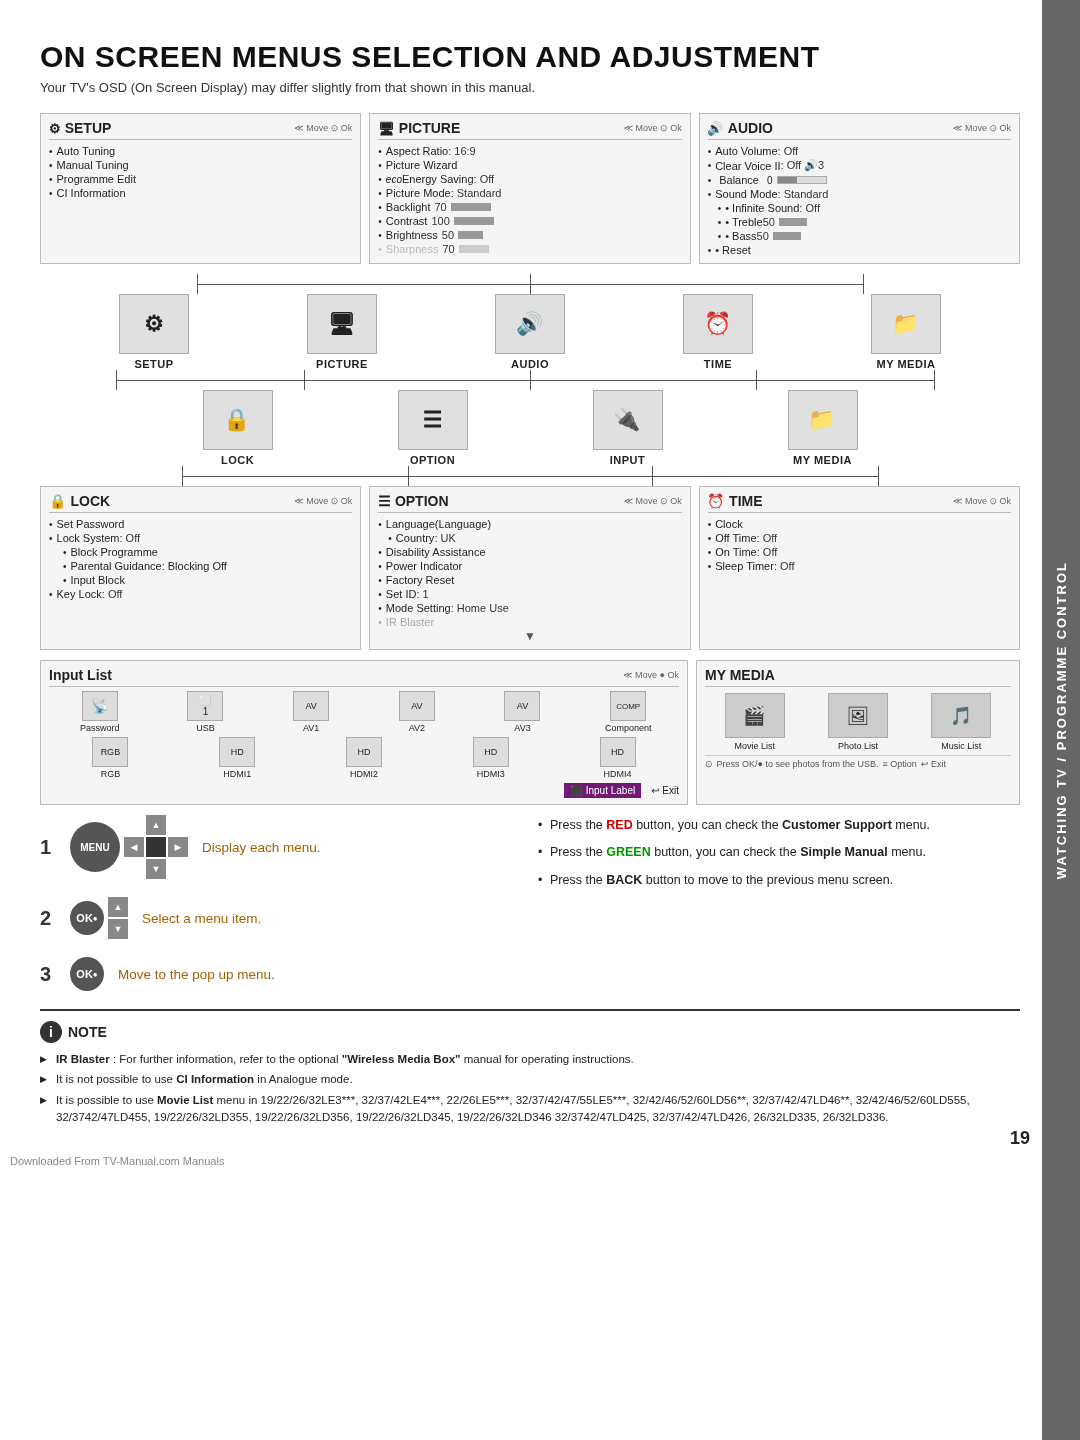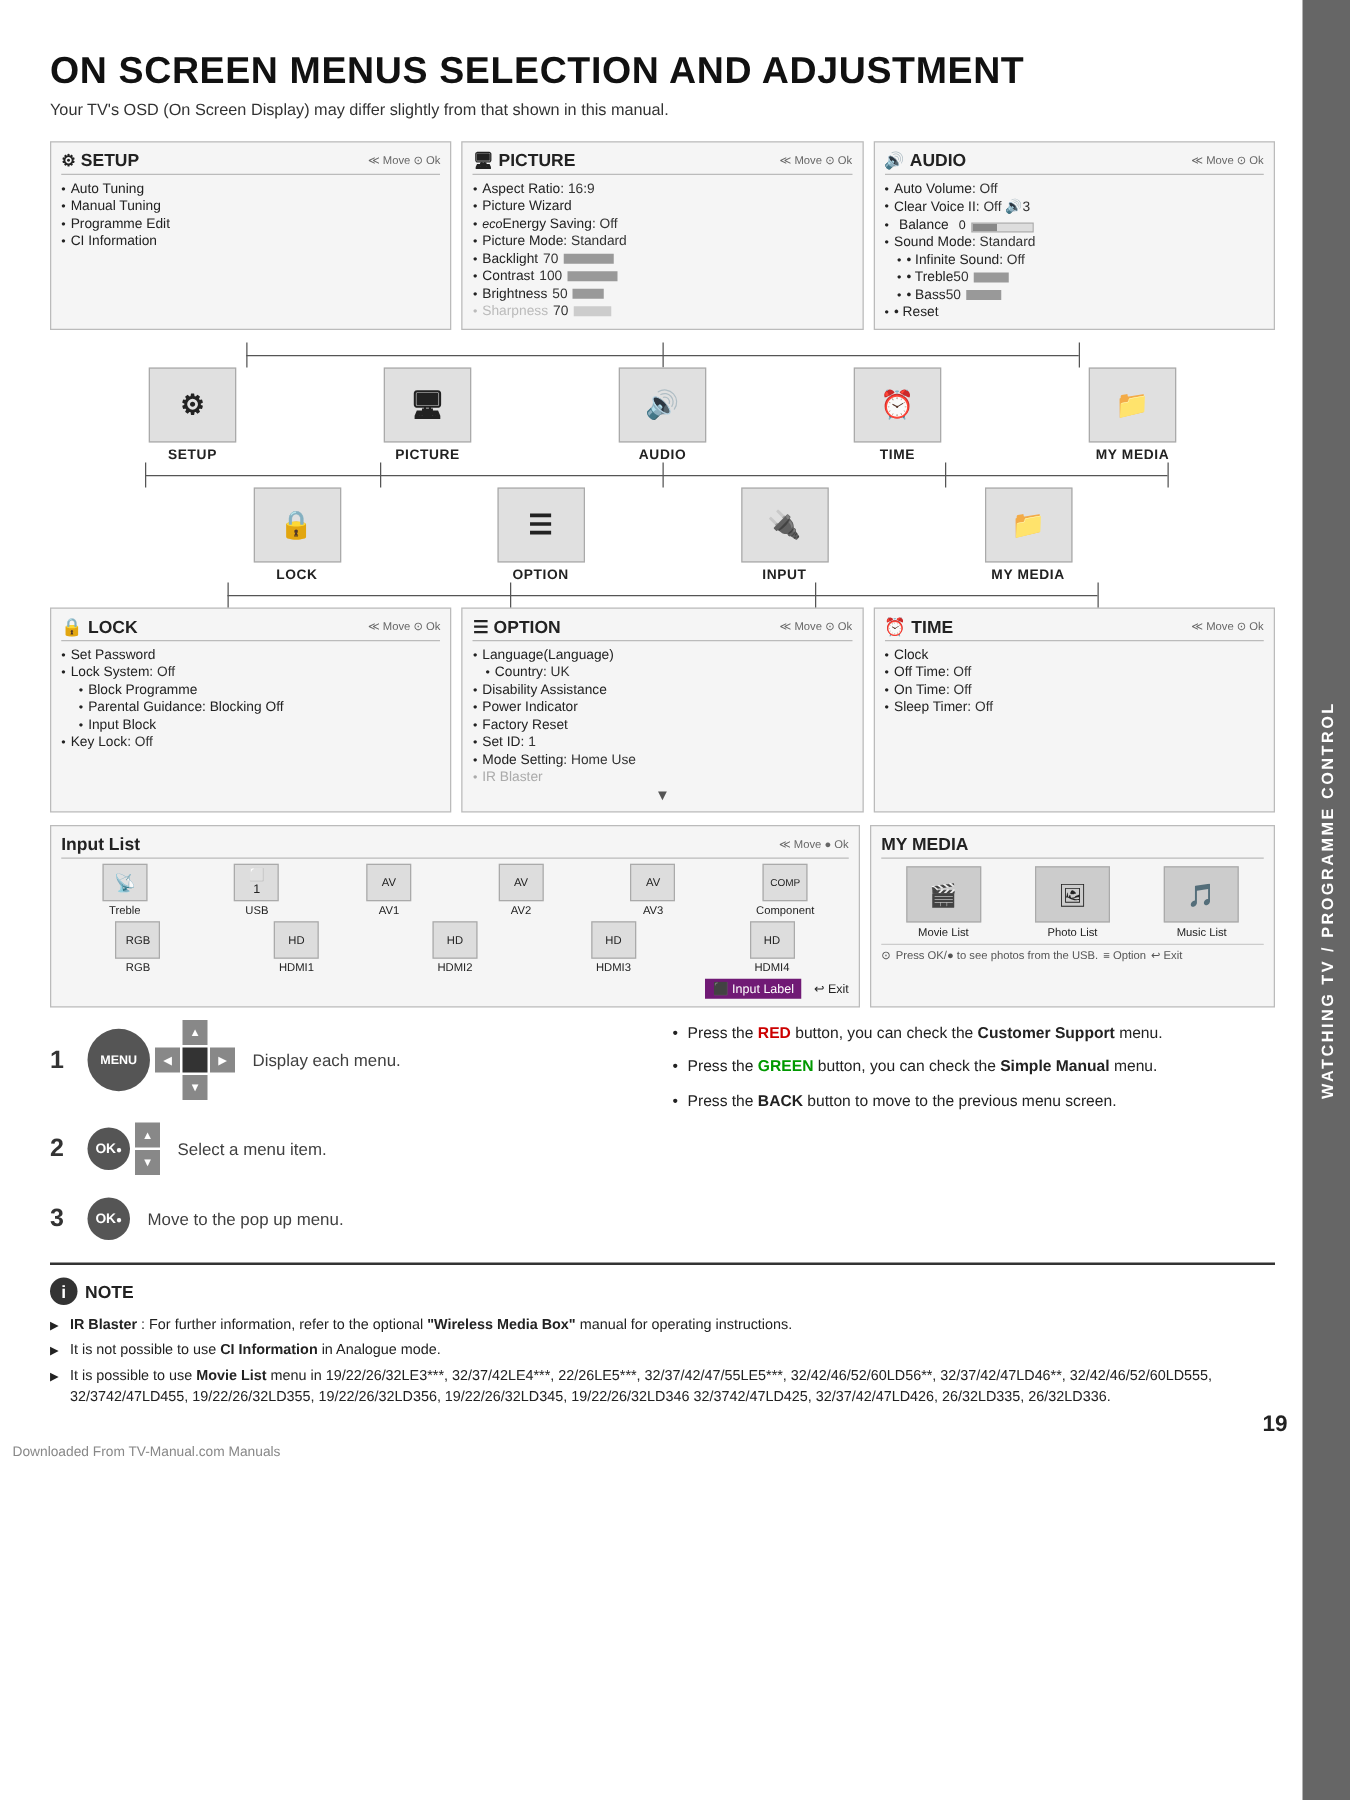--- a/index.html
+++ b/index.html
@@ -305,21 +305,21 @@
       height: 20px;
       background: #888;
       display: flex;
       align-items: center;
       justify-content: center;
       color: #fff;
       font-size: 9px;
     }
     .step-description {
       font-size: 13.5px;
-      color: #404040;
+      color: #a16207;
     }
 
     .steps-right {
       font-size: 12.5px;
       color: #222;
       line-height: 1.7;
     }
     .steps-right li {
       margin-bottom: 6px;
       list-style: none;
@@ -425,21 +425,21 @@
     <div class="menu-panel">
       <div class="panel-header">
         <div class="panel-title">
           <span style="font-size:13px;">🔊</span>
           <span>AUDIO</span>
         </div>
         <span class="panel-nav-btns">≪ Move  ⊙ Ok</span>
       </div>
       <div class="panel-item">Auto Volume <span class="panel-value">: Off</span></div>
       <div class="panel-item">Clear Voice II <span class="panel-value">: Off  🔊3</span></div>
-      <div class="panel-item" style="display:flex; align-items:flex-end; gap:4px;">Balance 
+      <div class="panel-item" style="display:flex; align-items:center; gap:4px;">Balance 
         <span style="margin-left:4px;font-size:10px;">0</span>
         <span style="display:inline-block; width:50px; height:8px; background: linear-gradient(to right, #888 40%, #ddd 40%); border:1px solid #aaa; vertical-align:middle;"></span>
       </div>
       <div class="panel-item">Sound Mode <span class="panel-value">: Standard</span></div>
       <div class="panel-item" style="padding-left:10px;">• Infinite Sound <span class="panel-value">: Off</span></div>
       <div class="panel-item" style="padding-left:10px;">• Treble <span class="panel-value">50</span><span class="slider-bar" style="width:28px;"></span></div>
       <div class="panel-item" style="padding-left:10px;">• Bass <span class="panel-value">50</span><span class="slider-bar" style="width:28px;"></span></div>
       <div class="panel-item">• Reset</div>
     </div>
   </div>
@@ -569,21 +569,21 @@
     <div class="input-list-panel">
       <div class="panel-header">
         <div class="panel-title">
           <span>Input List</span>
         </div>
         <span class="panel-nav-btns">≪ Move  ● Ok</span>
       </div>
       <div class="input-grid">
         <div class="input-grid-item">
           <div class="input-icon-box">📡</div>
-          <span>Treble</span>
+          <span>Password</span>
         </div>
         <div class="input-grid-item">
           <div class="input-icon-box" style="font-size:10px; text-align:center; line-height:1.1;">⬜<br>1</div>
           <span>USB</span>
         </div>
         <div class="input-grid-item">
           <div class="input-icon-box" style="font-size:9px;">AV</div>
           <span>AV1</span>
         </div>
         <div class="input-grid-item">

